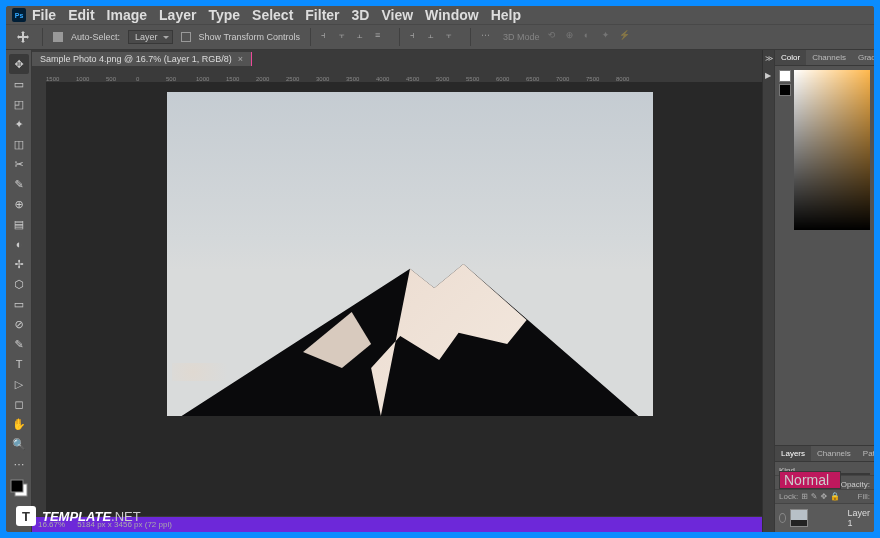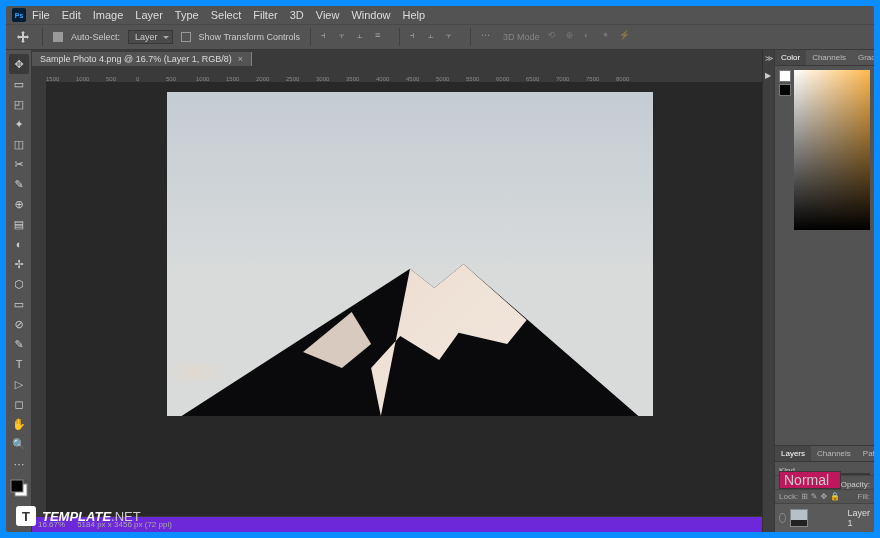--- a/index.html
+++ b/index.html
@@ -1,20 +1,20 @@
 <!DOCTYPE html>
 <html><head>
 <meta charset="utf-8">
 <style>
 *{margin:0;padding:0;box-sizing:border-box;font-family:Tahoma,Arial,sans-serif;}
 body{background:#0b8cff;width:880px;height:538px;overflow:hidden;position:relative;}
 .app{position:absolute;top:6px;left:6px;right:6px;bottom:6px;background:#535353;display:flex;flex-direction:column;border-radius:3px;overflow:hidden;}
 .menubar{height:18px;background:#535353;display:flex;align-items:center;padding:0 6px;gap:0;}
 .menubar .logo{width:14px;height:14px;background:#001e36;border-radius:2px;display:flex;align-items:center;justify-content:center;color:#31a8ff;font-size:7px;font-weight:bold;}
-.menubar span.m{color:#ddd;font-size:11px;padding:0 6px;cursor:default;}
+.menubar span.m{color:#ddd;font-size:14px;padding:0 6px;cursor:default;font-weight:bold;}
 .optbar{height:26px;background:#535353;display:flex;align-items:center;padding:0 8px;gap:8px;border-top:1px solid #484848;border-bottom:1px solid #383838;font-size:9px;color:#ccc;}
 .optbar .home{width:18px;height:18px;display:flex;align-items:center;justify-content:center;}
 .optbar .sep{width:1px;height:18px;background:#404040;margin:0 2px;}
 .optbar .chk{width:10px;height:10px;border:1px solid #999;display:inline-block;}
 .optbar .chk.on{background:#999;}
 .optbar .dd{background:#4a4a4a;border:1px solid #383838;padding:1px 14px 1px 6px;position:relative;}
 .optbar .dd::after{content:"";position:absolute;right:3px;top:5px;border-left:3px solid transparent;border-right:3px solid transparent;border-top:3px solid #aaa;}
 .ic{width:14px;height:14px;display:inline-block;opacity:.7;}
 .iconrow{display:flex;gap:4px;}
 .main{flex:1;display:flex;overflow:hidden;}

